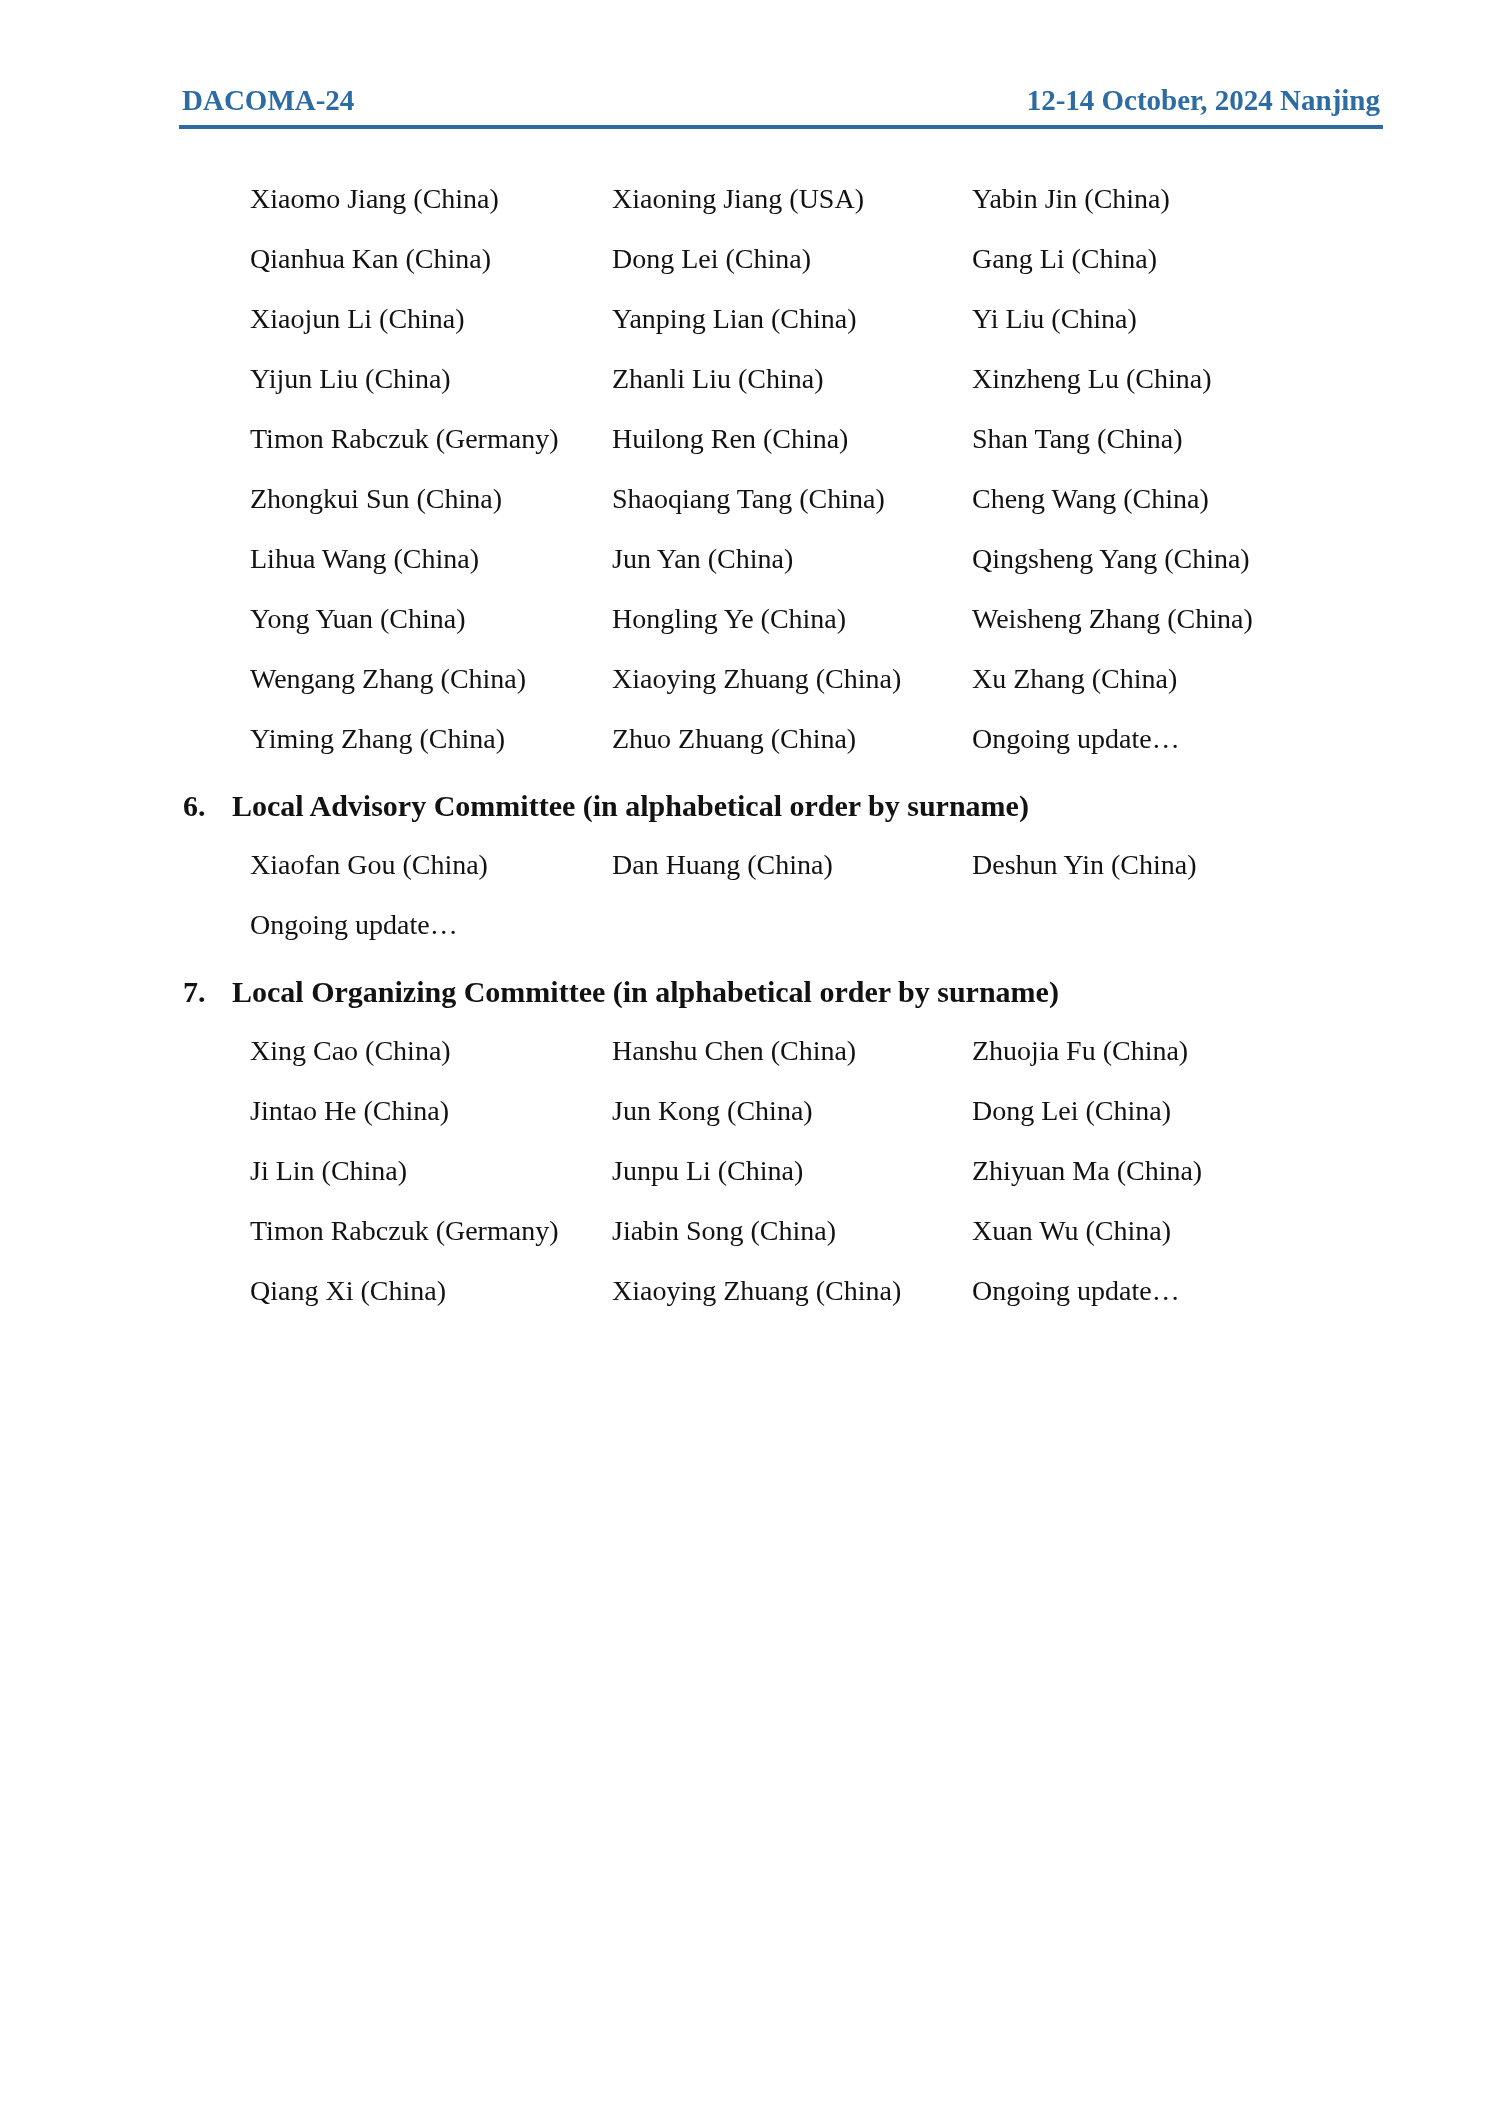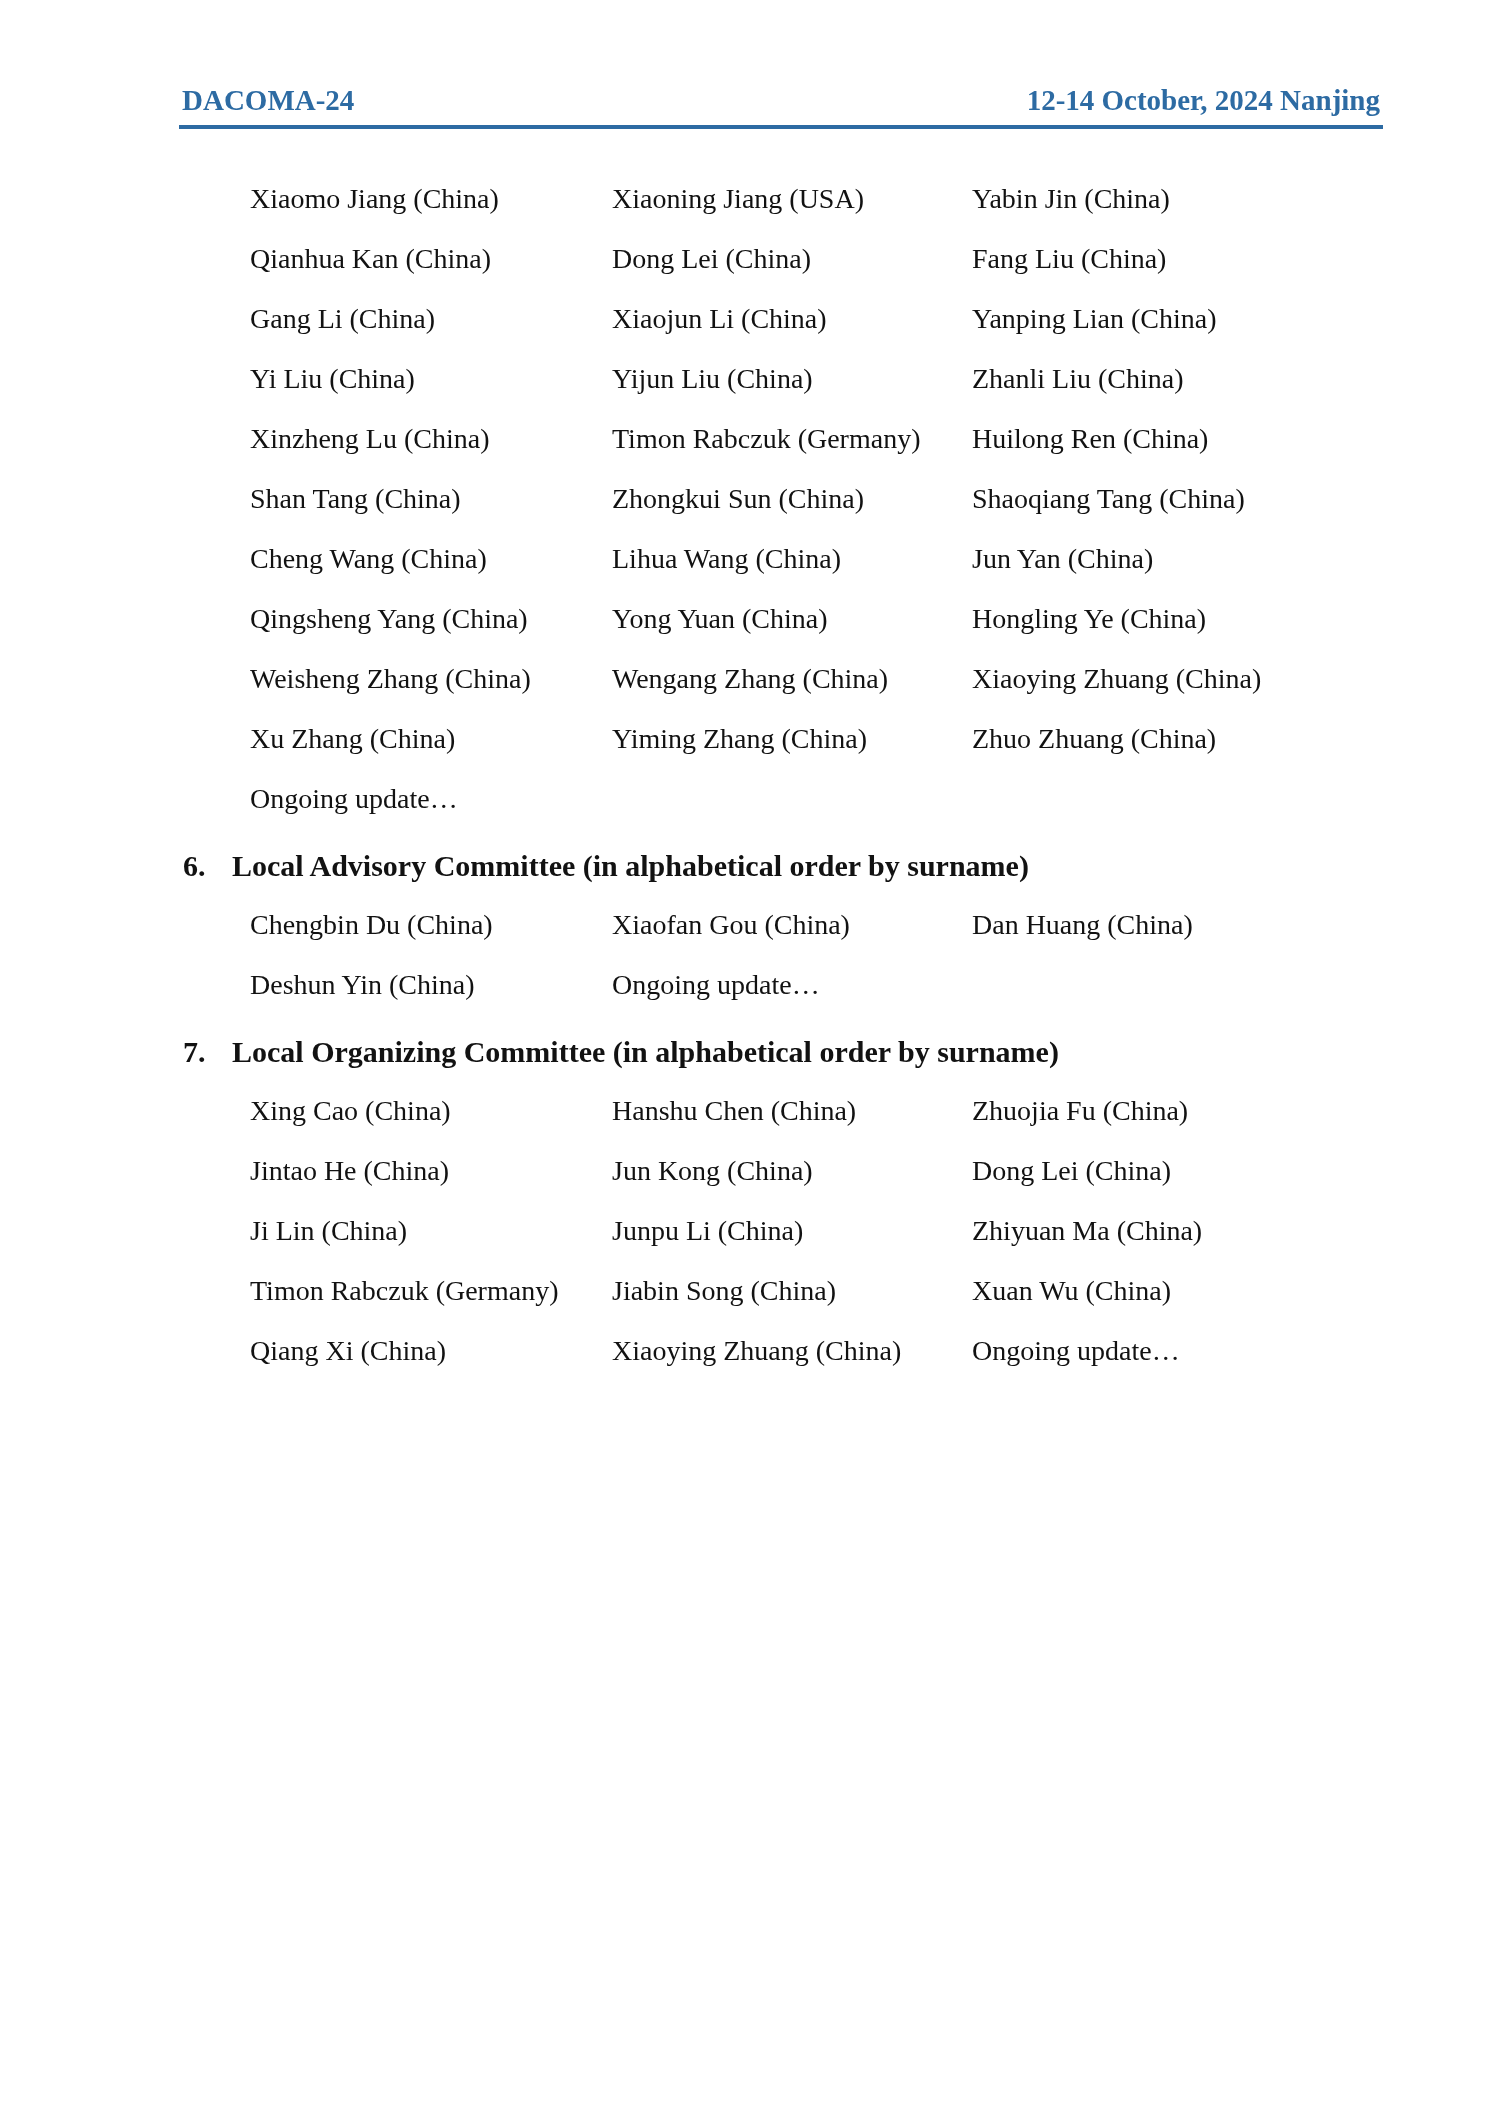--- a/index.html
+++ b/index.html
@@ -78,21 +78,20 @@
   </header>
 
   <main class="content">
 
     <div class="name-grid first">
         <div class="cell">Xiaomo Jiang (China)</div>
         <div class="cell">Xiaoning Jiang (USA)</div>
         <div class="cell">Yabin Jin (China)</div>
         <div class="cell">Qianhua Kan (China)</div>
         <div class="cell">Dong Lei (China)</div>
-        <div class="cell">Fang Liu (China)</div>
         <div class="cell">Gang Li (China)</div>
         <div class="cell">Xiaojun Li (China)</div>
         <div class="cell">Yanping Lian (China)</div>
         <div class="cell">Yi Liu (China)</div>
         <div class="cell">Yijun Liu (China)</div>
         <div class="cell">Zhanli Liu (China)</div>
         <div class="cell">Xinzheng Lu (China)</div>
         <div class="cell">Timon Rabczuk (Germany)</div>
         <div class="cell">Huilong Ren (China)</div>
         <div class="cell">Shan Tang (China)</div>
@@ -114,21 +113,20 @@
         <div class="cell"></div>
         <div class="cell"></div>
       </div>
 
     <div class="section-heading">
       <span class="sec-num">6.</span>
       <span class="sec-title">Local Advisory Committee (in alphabetical order by surname)</span>
     </div>
 
     <div class="name-grid after-heading">
-        <div class="cell">Chengbin Du (China)</div>
         <div class="cell">Xiaofan Gou (China)</div>
         <div class="cell">Dan Huang (China)</div>
         <div class="cell">Deshun Yin (China)</div>
         <div class="cell">Ongoing update…</div>
       </div>
 
     <div class="section-heading">
       <span class="sec-num">7.</span>
       <span class="sec-title">Local Organizing Committee (in alphabetical order by surname)</span>
     </div>

